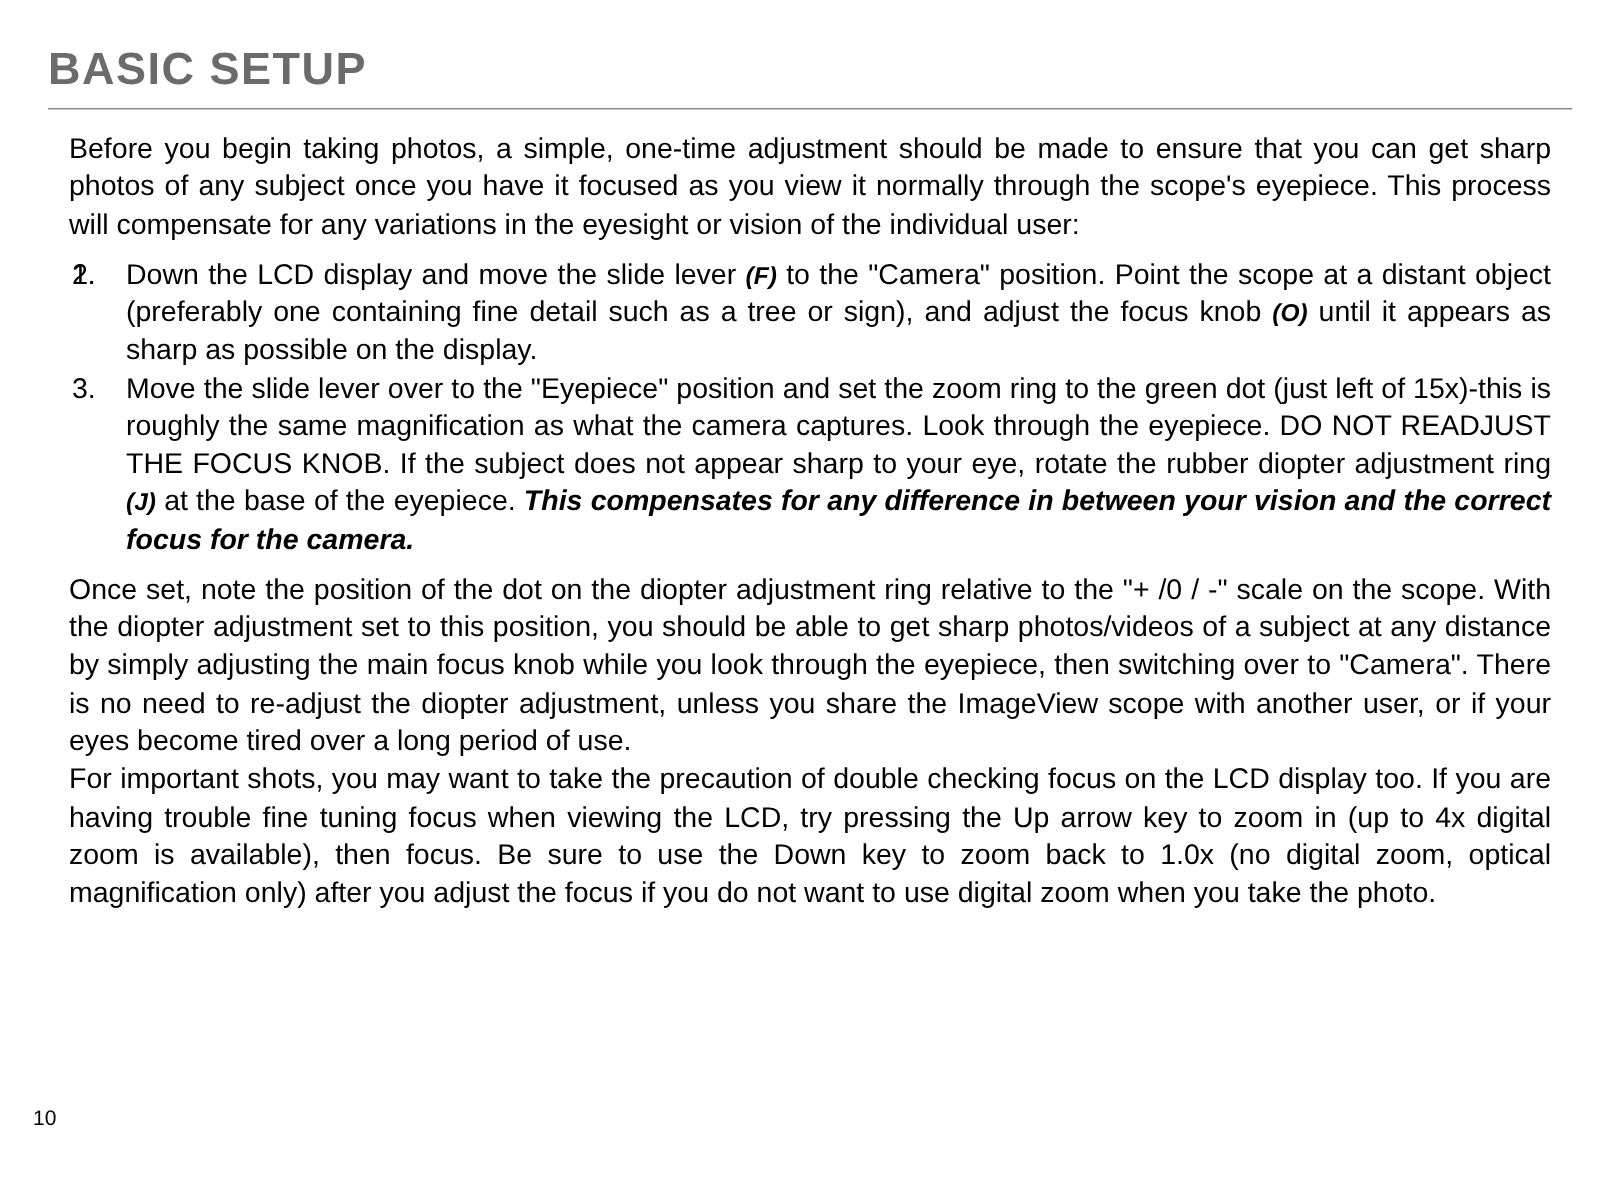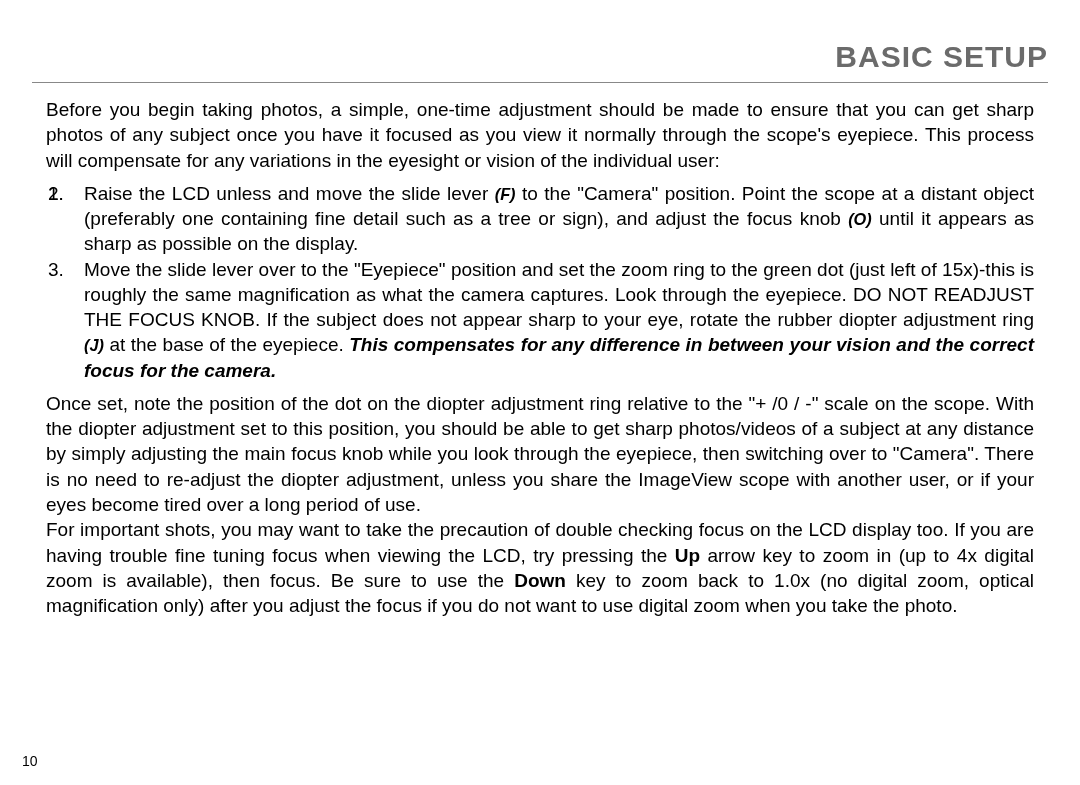--- a/index.html
+++ b/index.html
@@ -15,24 +15,23 @@
     box-sizing: border-box;
     padding: 24px 32px 0 32px;
     position: relative;
     height: 100%;
   }
   .chapter-title {
     font-size: 30px;
     font-weight: 700;
     letter-spacing: 1px;
     color: #6b6b6b;
-    margin: 16px 0 8px 0;
+    margin: 6px 0 8px 0;
     font-family: "Arial Narrow", "Helvetica Condensed", Arial, sans-serif;
     font-stretch: condensed;
-    text-align: right;
   }
   .rule {
     border: none;
     border-top: 1px solid #888888;
     margin: 0 0 14px 0;
   }
   .content {
     padding: 0 14px 0 14px;
   }
   .section-title {
@@ -68,26 +67,26 @@
   .small-bold {
     font-weight: 700;
     font-style: italic;
     font-size: 0.86em;
   }
   .bold-italic {
     font-weight: 700;
     font-style: italic;
   }
   .bold {
-    font-weight: 700;
+    font-weight: 400;
   }
   .page-number {
     position: absolute;
     left: 22px;
-    bottom: 16px;
+    bottom: 32px;
     font-size: 14px;
   }
 </style>
 </head>
 <body>
 
 <div class="page">
 
   <h1 class="chapter-title">BASIC SETUP</h1>
 
@@ -97,21 +96,21 @@
 
 
     <p class="body-text">Before you begin taking photos, a simple, one-time adjustment should be made to ensure that you can get sharp photos of any subject once you have it focused as you view it normally through the scope's eyepiece. This process will compensate for any variations in the eyesight or vision of the individual user:</p>
 
     <ol class="list">
       <li>
         <span class="num">1.</span>
       </li>
       <li>
         <span class="num">2.</span>
-        <span>Raise the LCD unless and move the slide lever </span><span class="small-bold">(F)</span><span> to the "Camera" position. Point the scope at a distant object (preferably one containing fine detail such as a tree or sign), and adjust the focus knob </span><span class="small-bold">(O)</span><span> until it appears as sharp as possible on the display.</span>
+        <span>Down the LCD display and move the slide lever </span><span class="small-bold">(F)</span><span> to the "Camera" position. Point the scope at a distant object (preferably one containing fine detail such as a tree or sign), and adjust the focus knob </span><span class="small-bold">(O)</span><span> until it appears as sharp as possible on the display.</span>
       </li>
       <li>
         <span class="num">3.</span>
         <span>Move the slide lever over to the "Eyepiece" position and set the zoom ring to the green dot (just left of 15x)-this is roughly the same magnification as what the camera captures. Look through the eyepiece. DO NOT READJUST THE FOCUS KNOB. If the subject does not appear sharp to your eye, rotate the rubber diopter adjustment ring </span><span class="small-bold">(J)</span><span> at the base of the eyepiece. </span><span class="bold-italic">This compensates for any difference in between your vision and the correct focus for the camera.</span>
       </li>
     </ol>
 
     <p class="body-text" style="margin-bottom:0;">Once set, note the position of the dot on the diopter adjustment ring relative to the "+ /0 / -" scale on the scope. With the diopter adjustment set to this position, you should be able to get sharp photos/videos of a subject at any distance by simply adjusting the main focus knob while you look through the eyepiece, then switching over to "Camera". There is no need to re-adjust the diopter adjustment, unless you share the ImageView scope with another user, or if your eyes become tired over a long period of use.</p>
 
     <p class="body-text">

